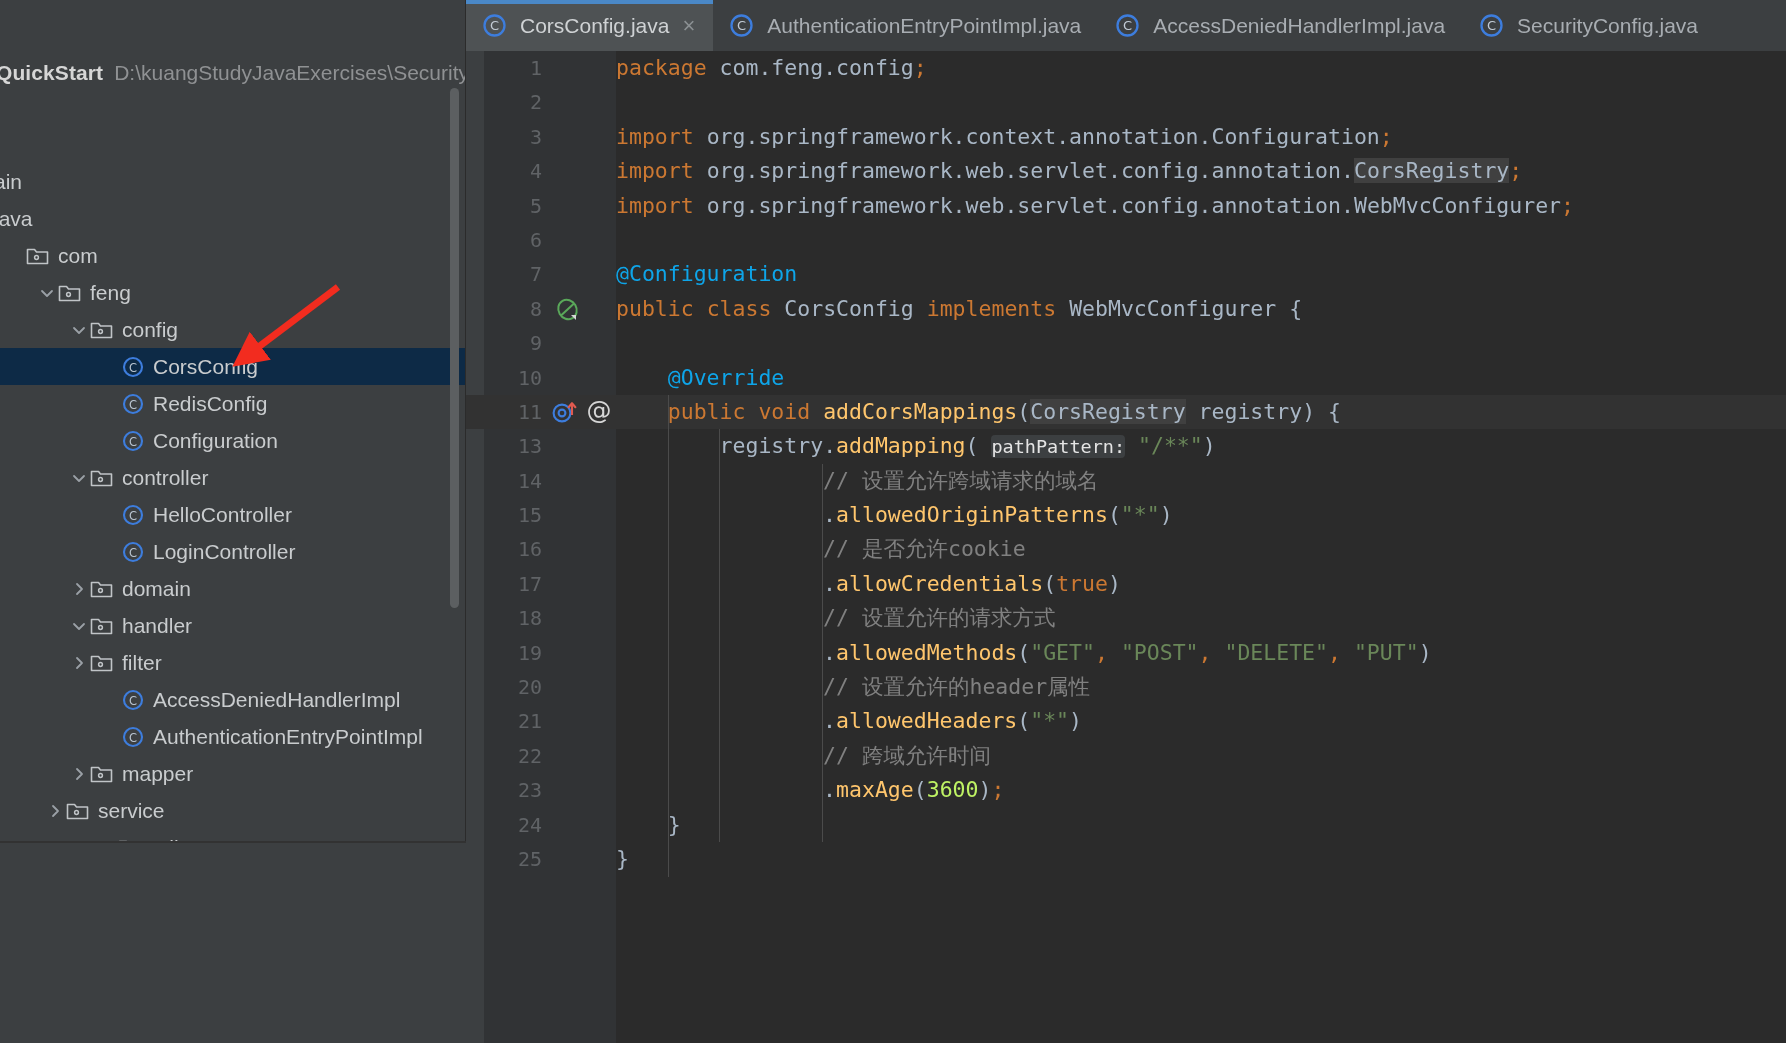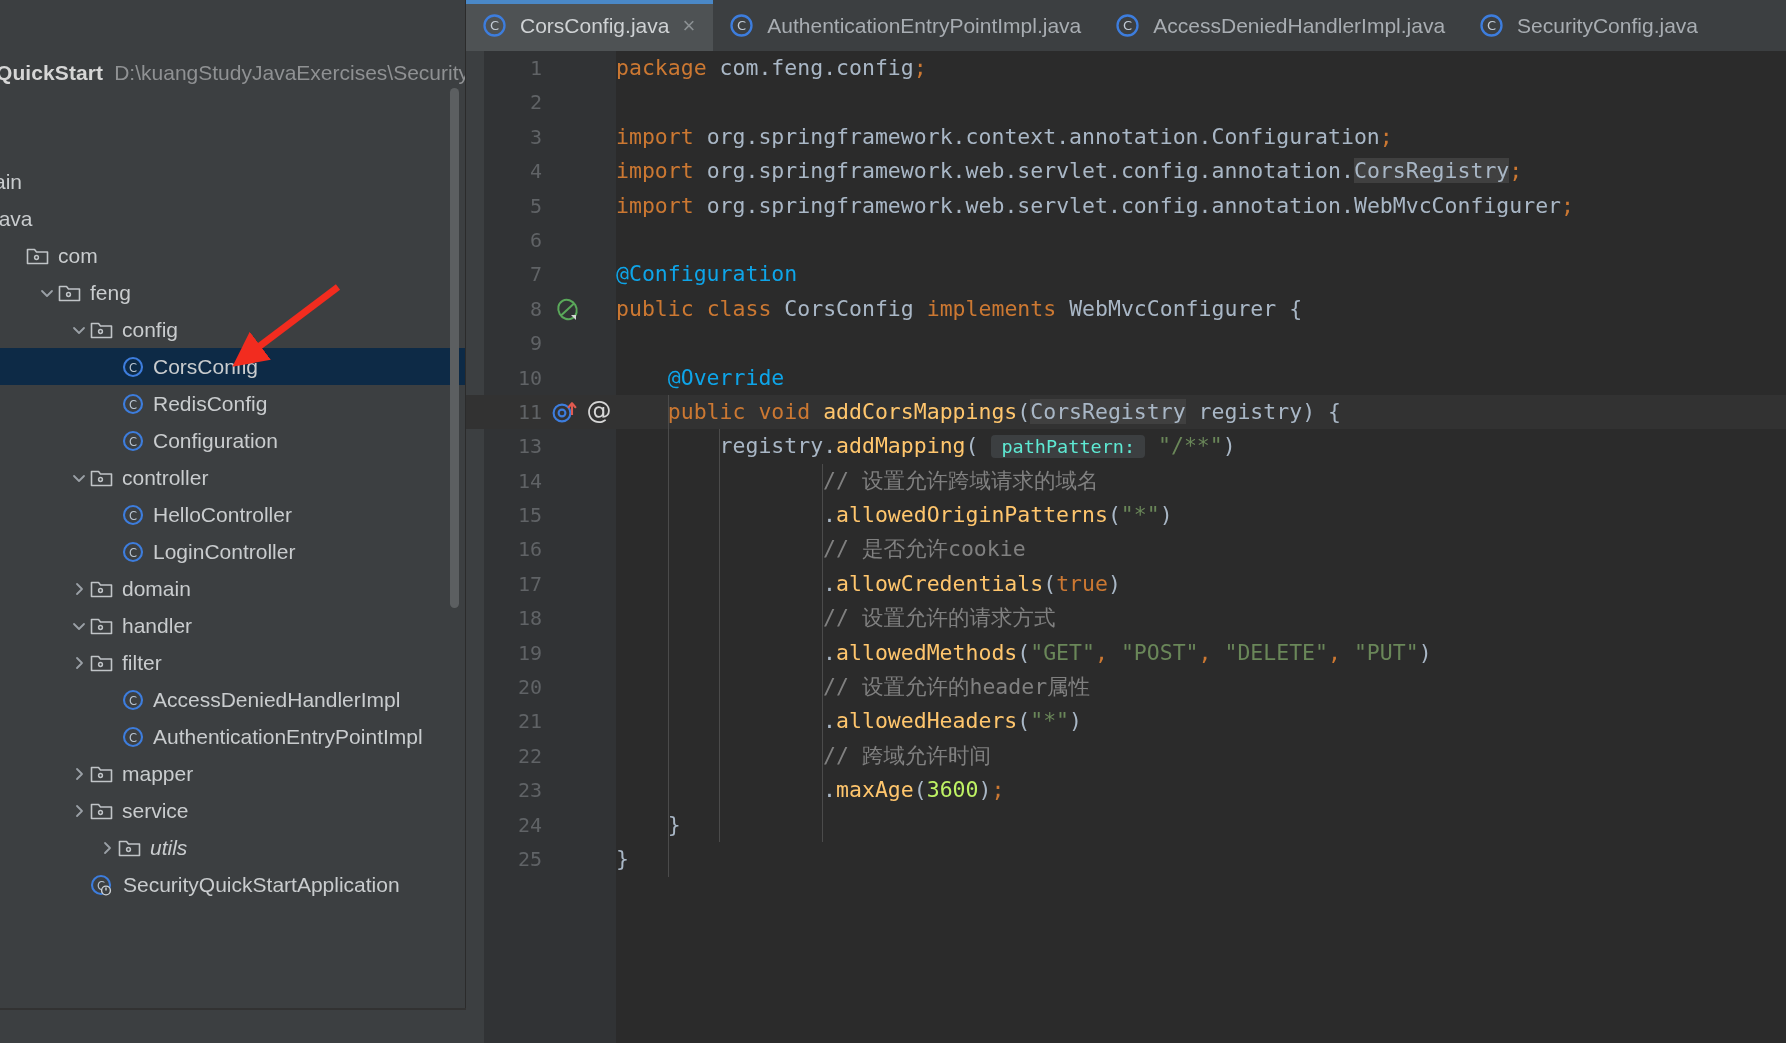--- a/index.html
+++ b/index.html
@@ -9,21 +9,21 @@
     overflow: hidden;
     background: #3c3f41;
     font-family: "Liberation Sans", sans-serif;
   }
 
   #app { position: relative; width: 1786px; height: 1043px; display: flex; }
 
   
   #sidebar {
     position: relative;
-    width: 466px; height: 1010px;
+    width: 466px; height: 843px;
     background: #3c3f41;
     flex: 0 0 466px;
     overflow: hidden;
   }
   .proj-header {
     position: absolute;
     left: 0; top: 56px;
     height: 34px;
     display: flex; align-items: center;
     white-space: nowrap;
@@ -143,22 +143,22 @@
   
   .kw   { color: #cc7832; }
   .anno { color: #0ea5e9; }
   .str  { color: #6a8759; }
   .num  { color: #bef264; }
   .cmt  { color: #808080; }
   .mth  { color: #ffc66d; }
   .plain{ color: #a9b7c6; }
   .hl   { background: #404040; }
   .phint {
-    background: #3c3f41; color: #5eead4; border-radius: 4px;
-    padding: 1px 10px; font-size: 18.5px;
+    background: #3c3f41; color: #e5e5e5; border-radius: 4px;
+    padding: 1px 0; font-size: 18.5px;
   }
 
   
   #arrow { position: absolute; left: 0; top: 0; width: 1786px; height: 1043px; pointer-events: none; }
 </style>
 </head>
 <body>
 
 <div id="app">
 
@@ -351,21 +351,21 @@
             </svg>
           </span>
           <span class="ic">
             <svg width="23" height="19" viewBox="0 0 23 19">
               <path d="M1.5 3.5h7l2 2.5h11v11.5h-20z" fill="none" stroke="#c0c4c7" stroke-width="1.6" stroke-linejoin="round"></path>
               <circle cx="10.5" cy="11.5" r="1.9" fill="none" stroke="#c0c4c7" stroke-width="1.5"></circle>
             </svg>
           </span>
           <span class="tlabel">mapper</span>
         </div>
-        <div class="trow" style="padding-left: 68px;">
+        <div class="trow" style="padding-left: 44px;">
           <span class="twist">
             <svg width="16" height="16" viewBox="0 0 16 16">
               <path d="M6 3l5 5-5 5" fill="none" stroke="#9aa0a6" stroke-width="1.8" stroke-linecap="round" stroke-linejoin="round"></path>
             </svg>
           </span>
           <span class="ic">
             <svg width="23" height="19" viewBox="0 0 23 19">
               <path d="M1.5 3.5h7l2 2.5h11v11.5h-20z" fill="none" stroke="#c0c4c7" stroke-width="1.6" stroke-linejoin="round"></path>
               <circle cx="10.5" cy="11.5" r="1.9" fill="none" stroke="#c0c4c7" stroke-width="1.5"></circle>
             </svg>

